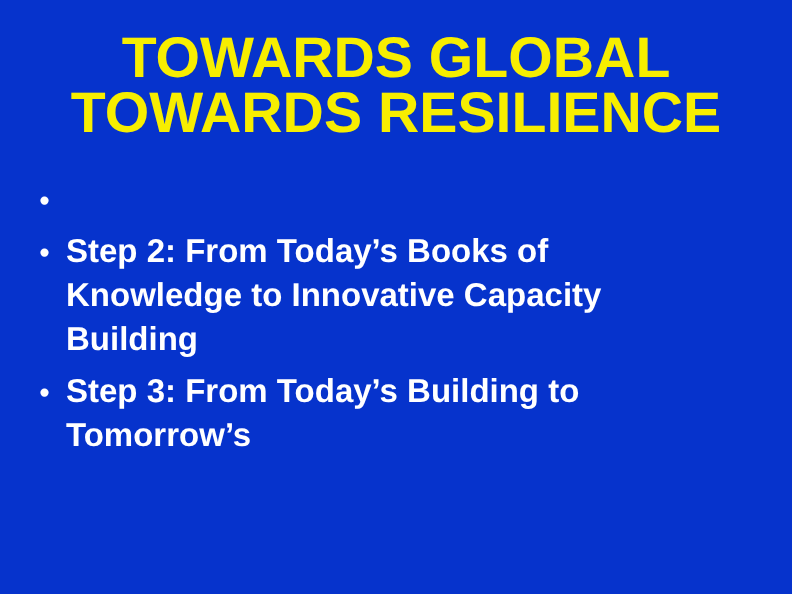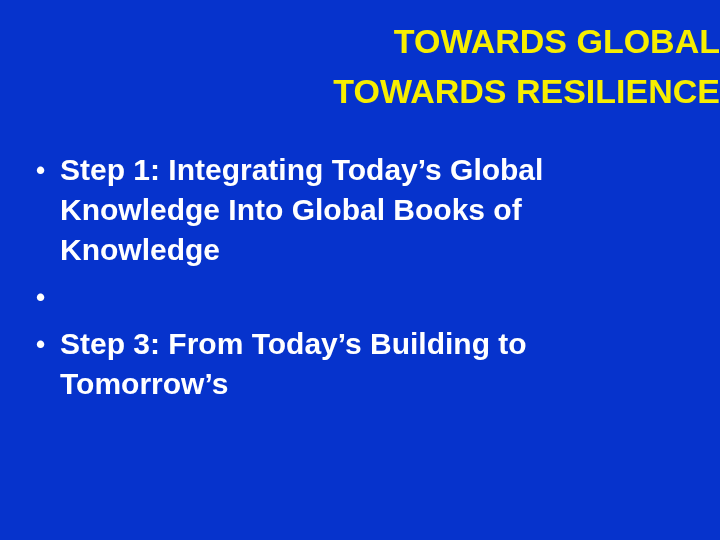--- a/index.html
+++ b/index.html
@@ -12,24 +12,24 @@
     overflow: hidden;
     font-family: "Liberation Sans", sans-serif;
   }
   .slide {
     width: 720px;
     height: 540px;
     box-sizing: border-box;
     background: var(--bg, #0633CC);
   }
   .title {
-    padding-top: 16px;
-    text-align: right;
+    padding-top: 28px;
+    text-align: center;
     font-weight: bold;
-    font-size: 34px;
+    font-size: 52px;
     line-height: 50px;
     color: var(--title-color, #F7EE00);
   }
   .title-line {
     display: block;
     white-space: nowrap;
   }
   .bullets {
     margin-top: 34px;
     padding-left: 36px;
@@ -58,23 +58,23 @@
 
 <div class="slide">
   <div class="title">
     <span class="title-line">TOWARDS GLOBAL</span>
     <span class="title-line">TOWARDS RESILIENCE</span>
   </div>
 
   <div class="bullets">
     <div class="bullet-item">
       <span class="bullet-dot">•</span>
-      <span class="bullet-text">Step 1: Integrating Today’s Global Knowledge Into Global Books of Knowledge</span>
     </div>
     <div class="bullet-item">
       <span class="bullet-dot">•</span>
+      <span class="bullet-text">Step 2: From Today’s Books of Knowledge to Innovative Capacity Building</span>
     </div>
     <div class="bullet-item">
       <span class="bullet-dot">•</span>
       <span class="bullet-text">Step 3: From Today’s Building to Tomorrow’s</span>
     </div>
   </div>
 </div>
 
 </body></html>

